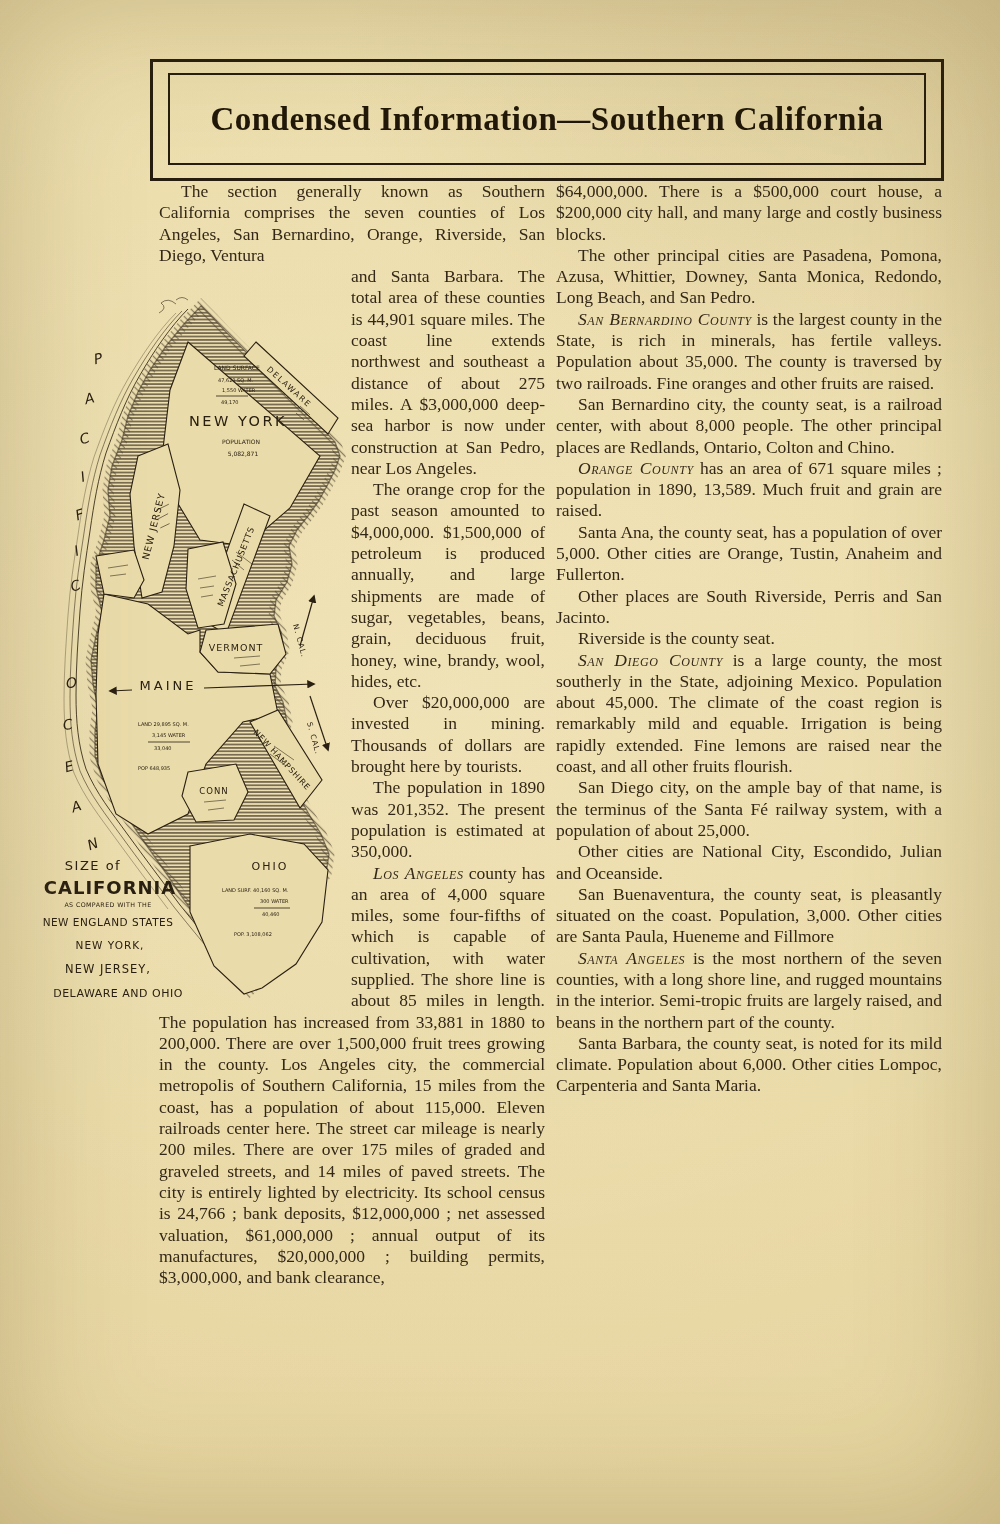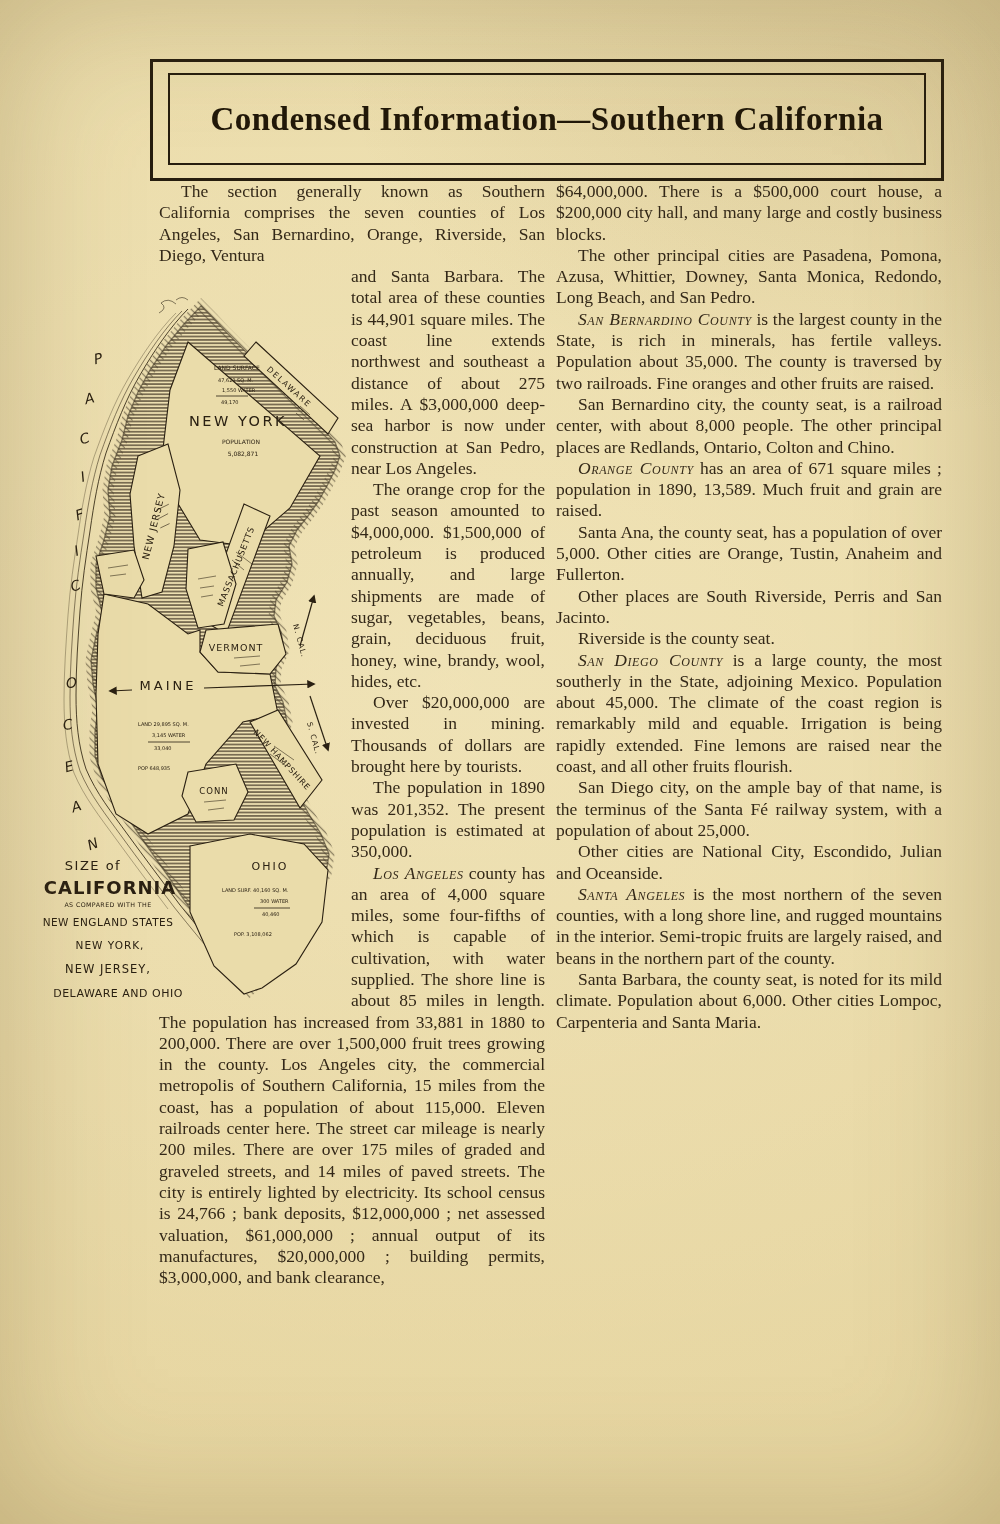--- a/index.html
+++ b/index.html
@@ -202,19 +202,20 @@
 
     <p><span class="rest">Riverside is the county seat.</span></p>
 
     <p><span class="lead">San Diego County</span><span class="rest"> is a large county, the most southerly in the State, adjoining Mexico.  Population about 45,000. The climate of the coast region is remarkably mild and equable.  Irrigation is being rapidly extended.  Fine lemons are raised near the coast, and all other fruits flourish.</span></p>
 
     <p><span class="rest">San Diego city, on the ample bay of that name, is the terminus of the Santa Fé railway system, with a population of about 25,000.</span></p>
 
     <p><span class="rest">Other cities are National City, Escondido, Julian and Oceanside.</span></p>
 
 
+    <p><span class="rest">San Buenaventura, the county seat, is pleasantly situated on the coast.  Population, 3,000.  Other cities are Santa Paula, Hueneme and Fillmore</span></p>
 
     <p><span class="lead">Santa Angeles</span><span class="rest"> is the most northern of the seven counties, with a long shore line, and rugged mountains in the interior.  Semi-tropic fruits are largely raised, and beans in the northern part of the county.</span></p>
 
     <p><span class="rest">Santa Barbara, the county seat, is noted for its mild climate.  Population about 6,000.  Other cities Lompoc, Carpenteria and Santa Maria.</span></p>
   </div>
 
 </div>
 
 </body></html>

